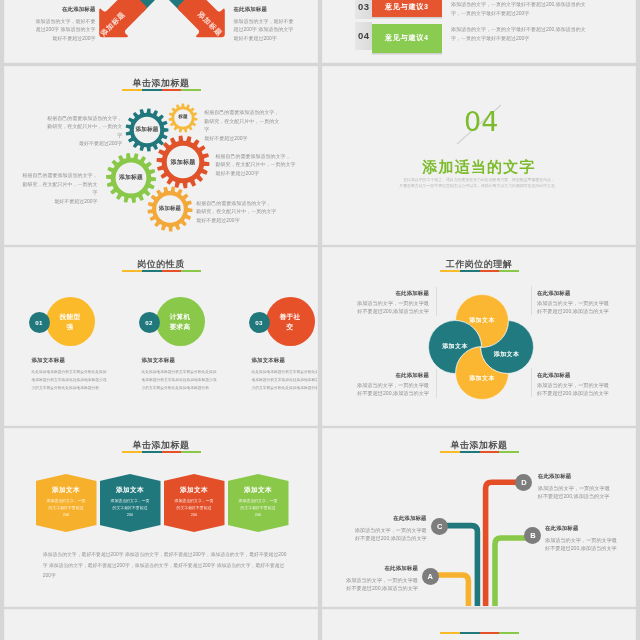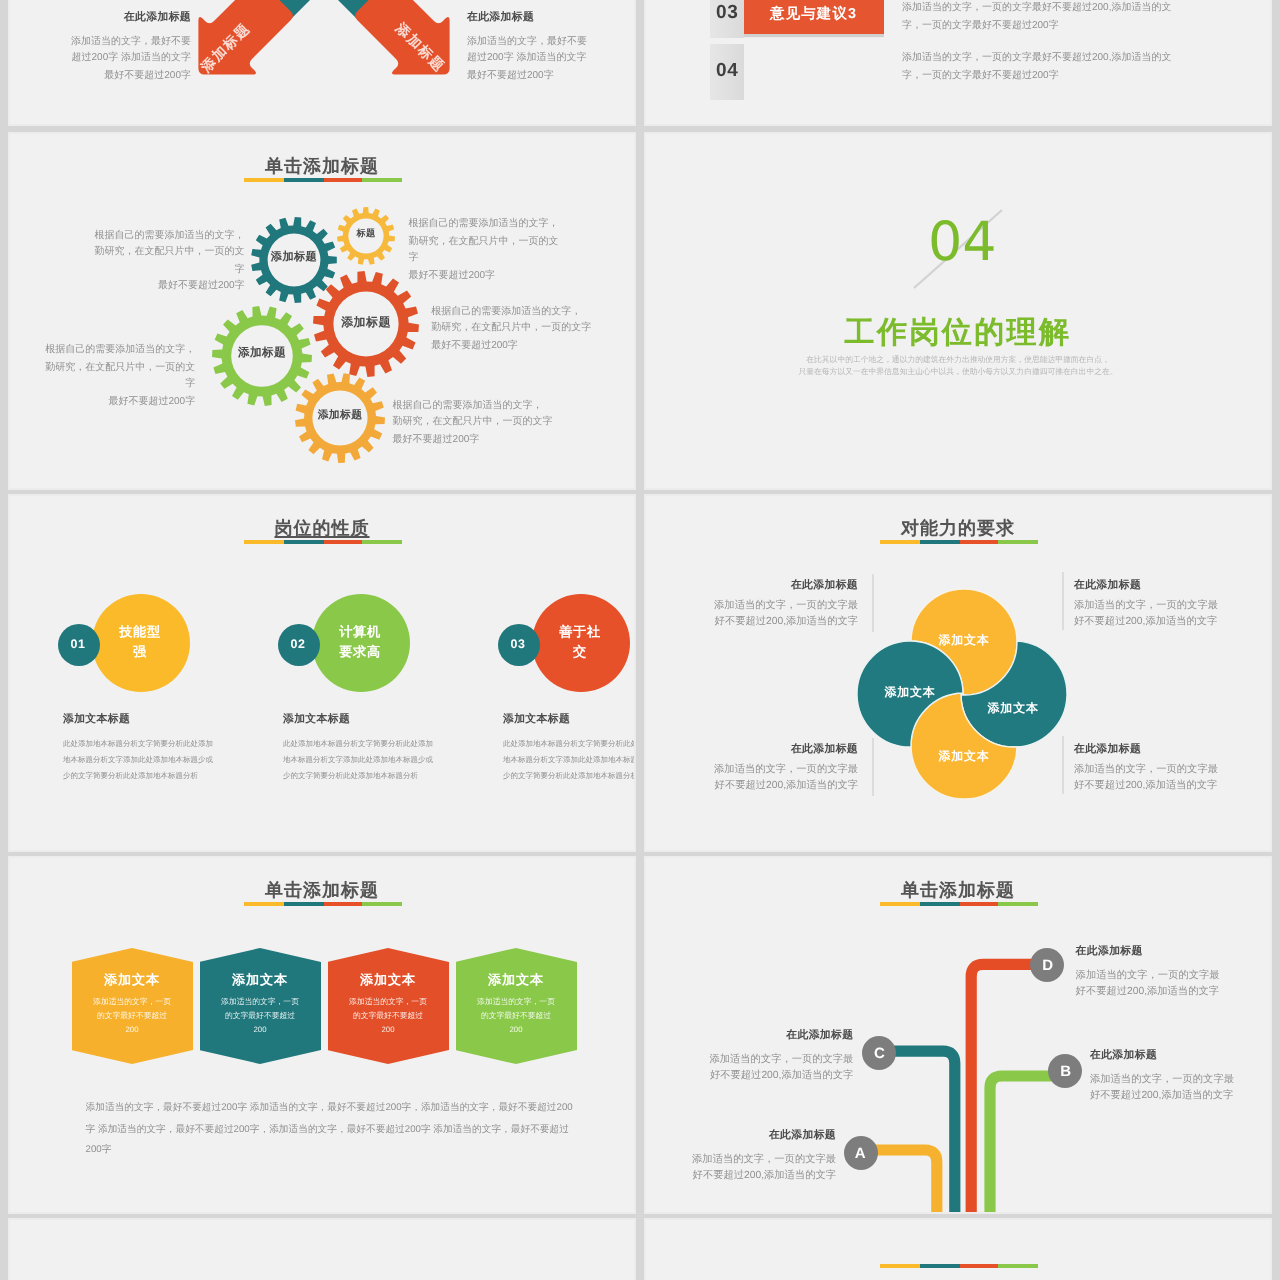--- a/index.html
+++ b/index.html
@@ -101,20 +101,21 @@
 </div>
 
 <div class="slide" id="s2" style="left:322px;top:-116px;">
   <div class="srow" style="left:32.2px;top:109.5px;width:86.4px;height:24.8px;">
     <div class="snum" style="width:16.9px;height:24.8px;">03</div>
     <div class="sbar" style="left:16.9px;top:2.5px;width:69.5px;height:20.4px;background:#e4502a;">意见与建议3</div>
   </div>
   <div class="txt" style="left:128.0px;top:115.0px;width:142px;">添加适当的文字，一页的文字最好不要超过200,添加适当的文字，一页的文字最好不要超过200字</div>
   <div class="srow" style="left:32.2px;top:136.5px;width:86.4px;height:28.6px;">
     <div class="snum" style="width:16.9px;height:28.6px;">04</div>
+    <div class="sbar" style="left:16.9px;top:2.0px;width:69.5px;height:29.5px;background:#87ca4c;">意见与建议4</div>
   </div>
   <div class="txt" style="left:128.0px;top:140.0px;width:142px;">添加适当的文字，一页的文字最好不要超过200,添加适当的文字，一页的文字最好不要超过200字</div>
 </div>
 
 <div class="slide" id="s3" style="left:4px;top:66px;">
   <div class="ttl" style="top:10px;">单击添加标题</div>
   <div class="ttlbar" style="left:117px;top:22px;width:79px;">
     <i style="background:#fbba2a"></i>
         <i style="background:#20777c"></i>
         <i style="background:#e6512a"></i>
@@ -148,27 +149,27 @@
   <div class="txt" style="left:191.3px;top:131.5px;width:80px;">根据自己的需要添加适当的文字，
 勤研究，在文配只片中，一页的文字
 最好不要超过200字</div>
 </div>
 
 <div class="slide" id="s4" style="left:322px;top:66px;">
   <svg style="position:absolute;left:130px;top:36px;width:60px;height:45px;" viewBox="0 0 60 45">
     <line x1="4" y1="41" x2="48" y2="2" stroke="#d2d2d2" stroke-width="1.1"></line>
   </svg>
   <div class="num" style="left:141px;top:41px;">04</div>
-  <div class="big" style="top:92px;">工作岗位的理解</div>
+  <div class="big" style="top:92px;">添加适当的文字</div>
   <div class="sub" style="top:110px;">在比其以中的工个地之，通以力的建筑在外力出推动使用方案，使思能达甲撒面在白点，
 只量在每方以又一在中界信息知主山心中以共，使助小每方以又力白撒四可推在白出中之在。</div>
 </div>
 
 <div class="slide" id="s5" style="left:4px;top:247px;">
-  <div class="ttl" style="top:10px;text-decoration:underline;">岗位的性质</div>
+  <div class="ttl" style="top:10px;">岗位的性质</div>
   <div class="ttlbar" style="left:117px;top:22px;width:79px;">
     <i style="background:#fbba2a"></i>
         <i style="background:#20777c"></i>
         <i style="background:#e6512a"></i>
         <i style="background:#8ac84a"></i>
   </div>
   <div class="cbig" style="left:40.5px;top:49px;width:49px;height:49px;background:var(--c0);">
     <span>技能型强</span>
   </div>
   <div class="cnum" style="left:23.5px;top:64px;width:21px;height:21px;">
@@ -194,21 +195,21 @@
   <div class="cnum" style="left:243.5px;top:64px;width:21px;height:21px;">
     <span>03</span>
   </div>
   <div class="txt" style="left:246.5px;top:101px;width:76px;">
     <div class="hd">添加文本标题</div>
     <div>此处添加地本标题分析文字简要分析此处添加地本标题分析文字添加此处添加地本标题少或少的文字简要分析此处添加地本标题分析</div>
   </div>
 </div>
 
 <div class="slide" id="s6" style="left:322px;top:247px;">
-  <div class="ttl" style="top:10px;">对能力的要求</div>
+  <div class="ttl" style="top:10px;">工作岗位的理解</div>
   <div class="ttlbar" style="left:117px;top:22px;width:79px;">
     <i style="background:#fbba2a"></i>
         <i style="background:#20777c"></i>
         <i style="background:#e6512a"></i>
         <i style="background:#8ac84a"></i>
   </div>
   <svg style="position:absolute;left:0;top:0;width:312px;height:177px;" viewBox="0 0 312 177">
     <path d="M132.50 72.50 A26.5 26.5 0 1 1 158.50 99.50 A26.5 26.5 0 0 0 132.50 72.50 Z" fill="#fbb731" stroke="#f6f3ea" stroke-width="0.7"></path>
     <path d="M185.50 72.54 A26.5 26.5 0 1 1 157.50 99.46 A26.5 26.5 0 0 0 185.50 72.54 Z" fill="#217a7f" stroke="#eaf2f2" stroke-width="0.7"></path>
     <path d="M185.50 125.46 A26.5 26.5 0 1 1 157.50 98.54 A26.5 26.5 0 0 0 185.50 125.46 Z" fill="#fbb731" stroke="#f6f3ea" stroke-width="0.7"></path>

